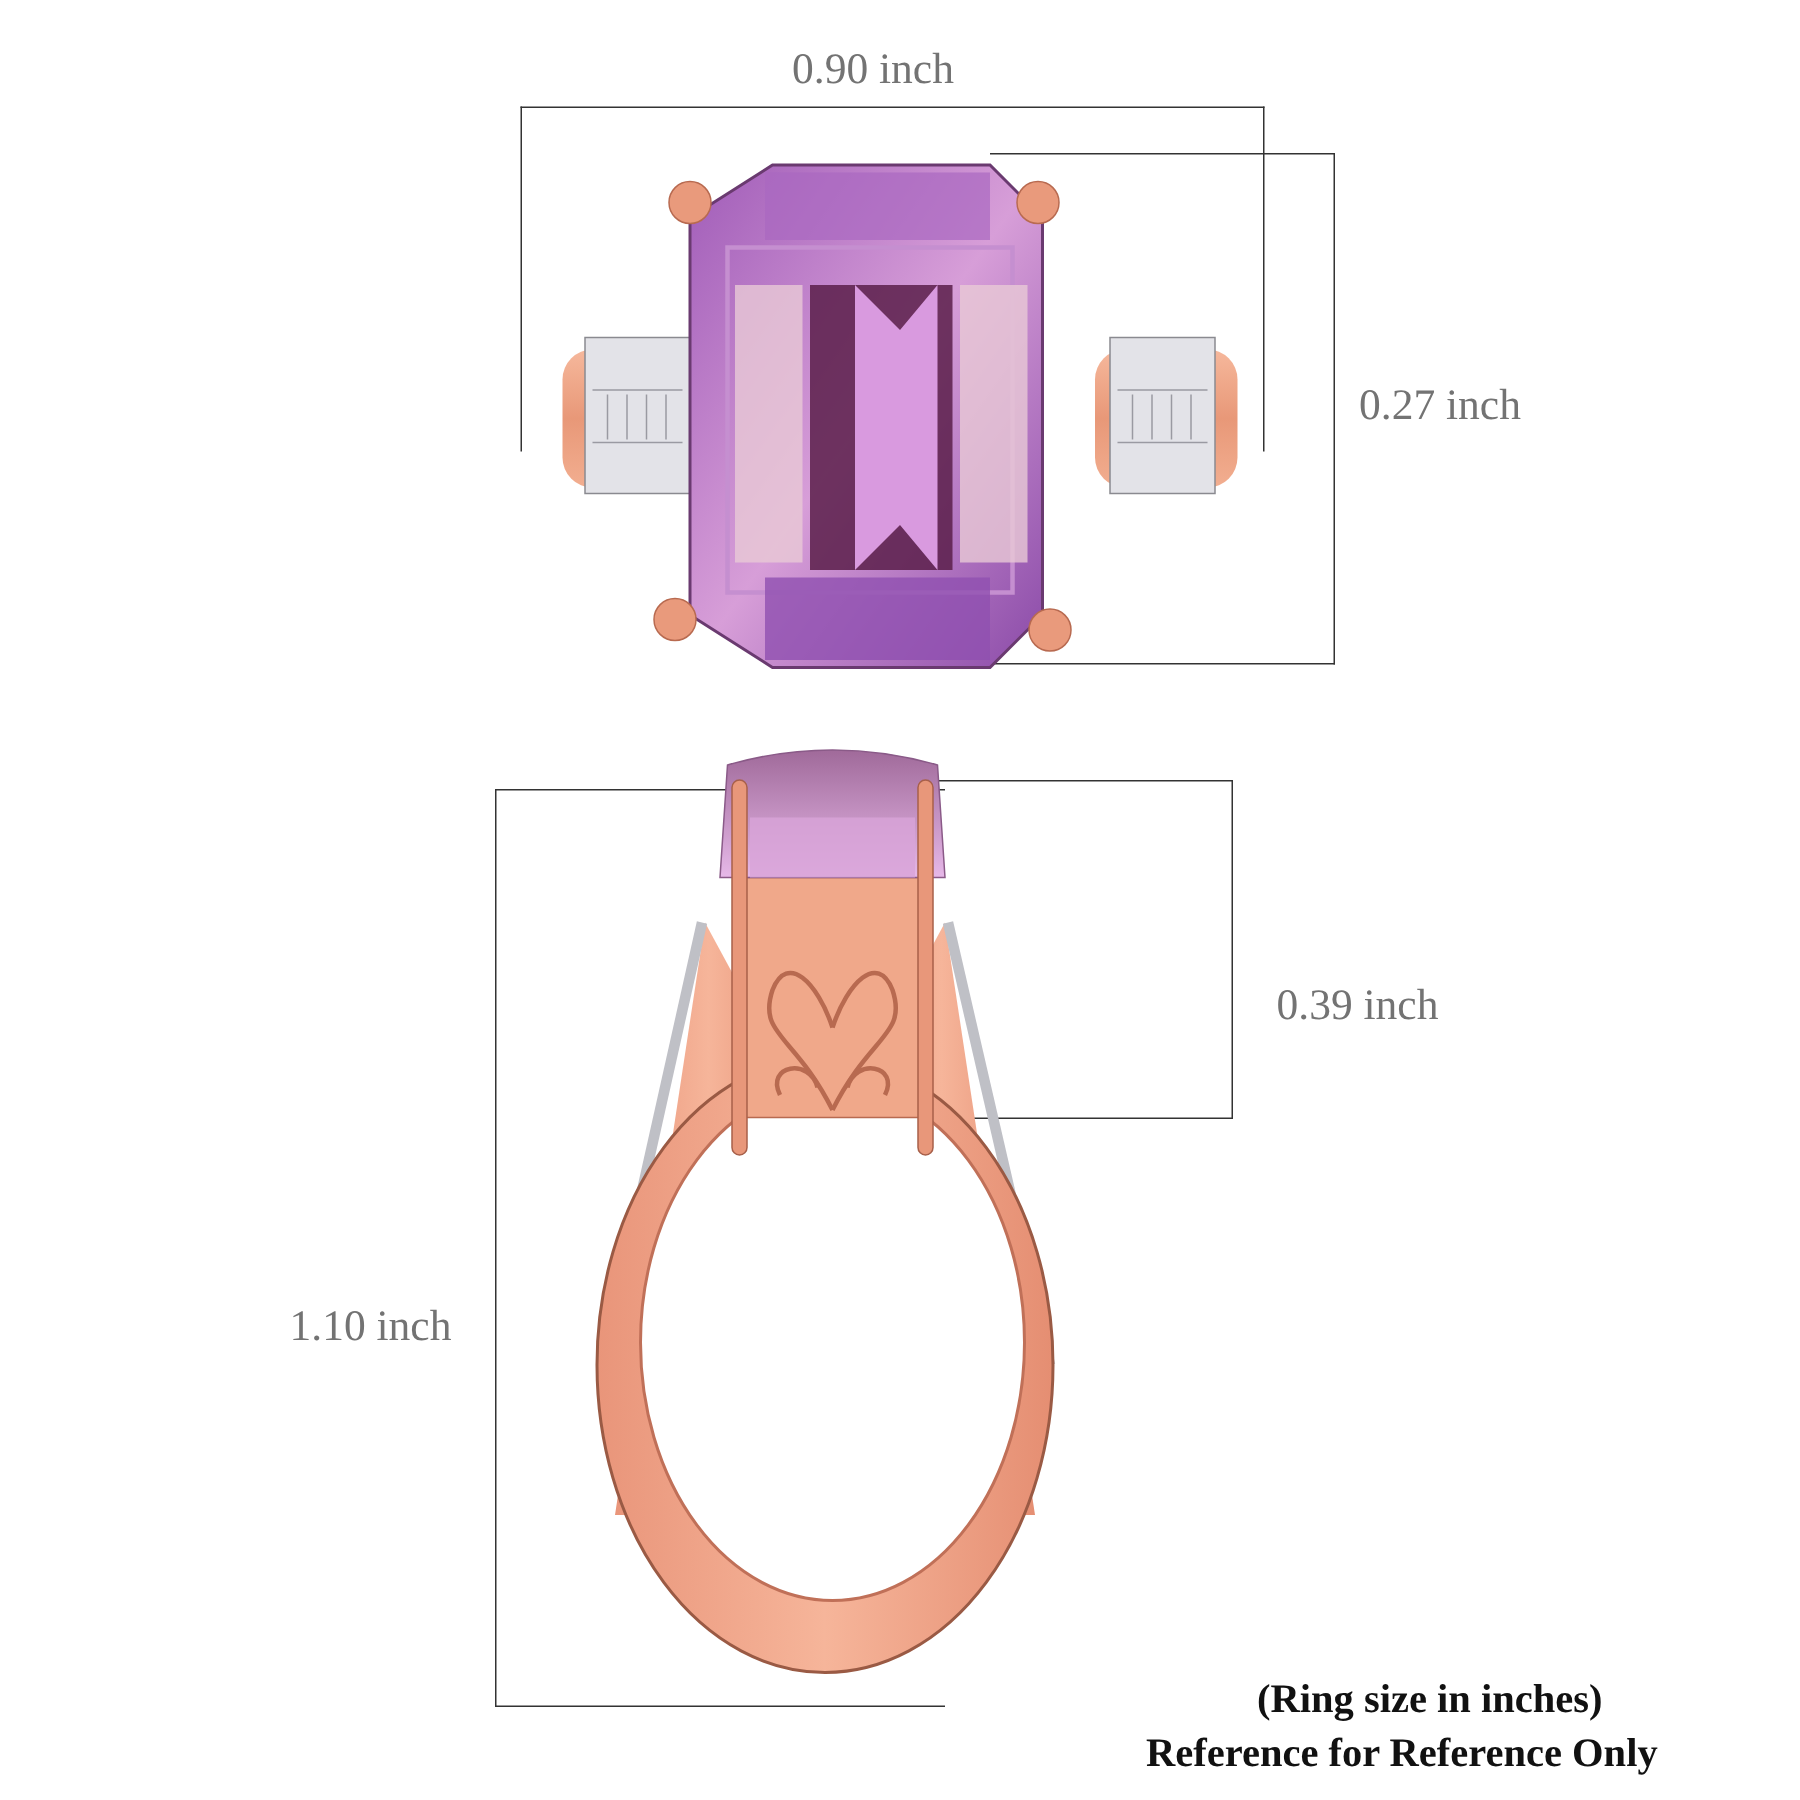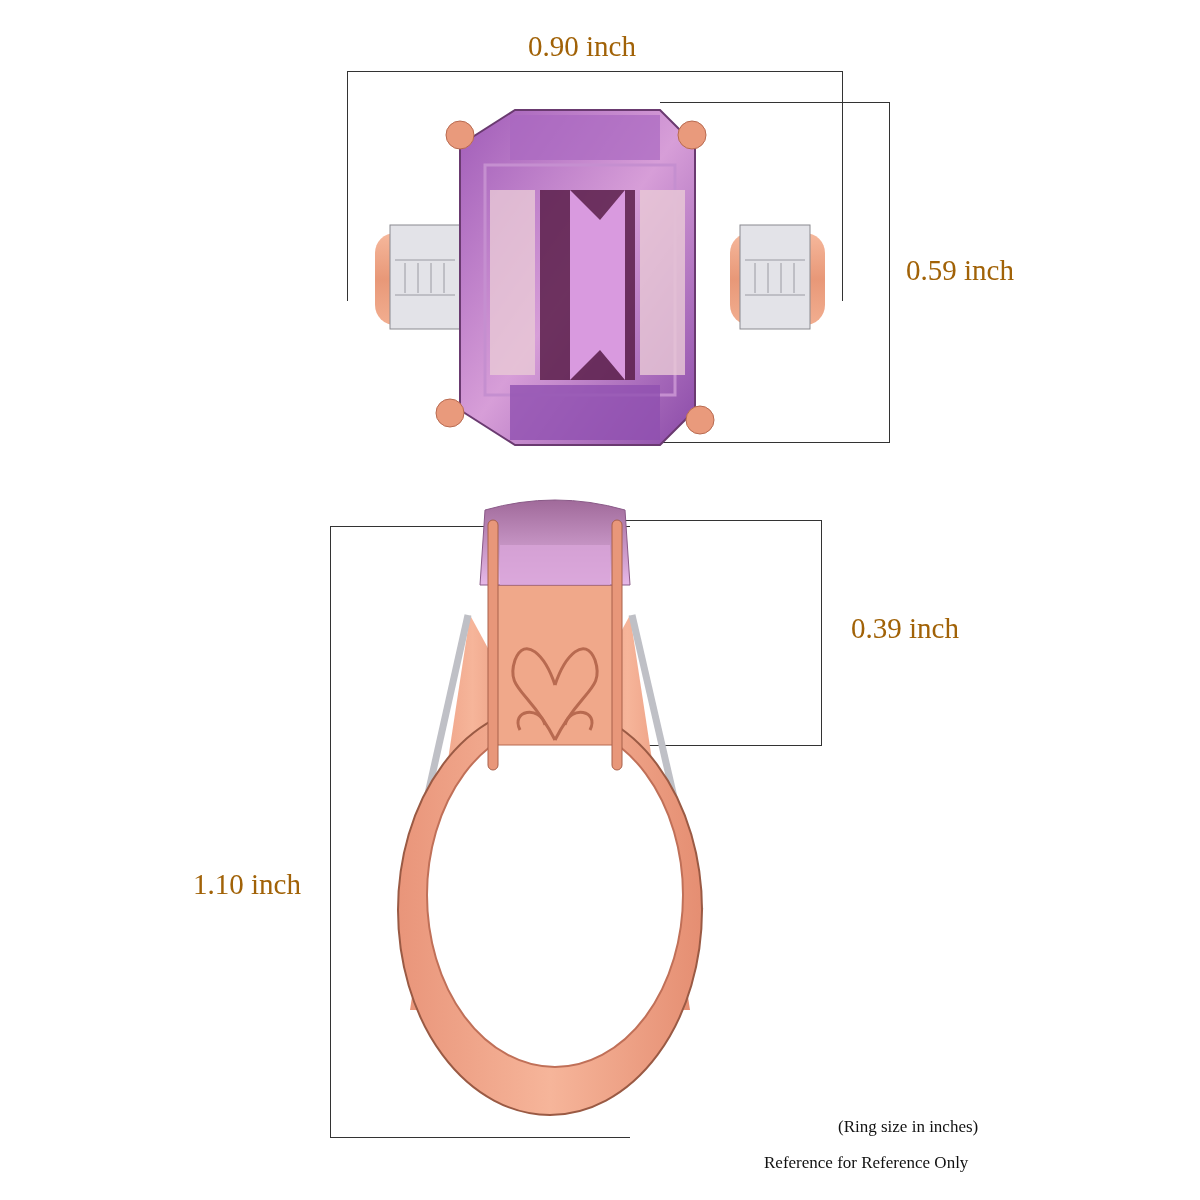--- a/index.html
+++ b/index.html
@@ -1,31 +1,31 @@
 <!DOCTYPE html>
 <html><head>
 <meta charset="utf-8">
 <style>
   html, body { margin:0; padding:0; background:#ffffff; }
   body { width:1200px; height:1200px; position:relative; overflow:hidden; font-family:"Liberation Serif", serif; color:#111; }
   .dim-line { position:absolute; border:1.5px solid #333; box-sizing:border-box; background:transparent; }
-  .label { position:absolute; font-size:29px; color:#a16207; white-space:nowrap; font-family:"Liberation Serif", serif;text-align:right; }
-  .caption { position:absolute; font-weight:normal; font-size:17px; text-align:right; white-space:nowrap; font-family:"Liberation Serif", serif; }
+  .label { position:absolute; font-size:29px; color:#737373; white-space:nowrap; font-family:"Liberation Serif", serif;text-align:right; }
+  .caption { position:absolute; font-weight:bold; font-size:27px; text-align:right; white-space:nowrap; font-family:"Liberation Serif", serif; }
   svg { position:absolute; overflow:visible; }
 </style>
 </head>
 <body>
 
 <div>
 
   <div class="dim-line" style="left:347px; top:71px; width:496px; height:230px; border-bottom:none;"></div>
   <div class="label" style="left:528px; top:30px;">0.90 inch</div>
 
   <div class="dim-line" style="left:660px; top:102px; width:230px; height:341px; border-left:none;"></div>
-  <div class="label" style="left:906px; top:254px;">0.59 inch</div>
+  <div class="label" style="left:906px; top:254px;">0.27 inch</div>
 
   <svg style="left:370px; top:95px;" width="460" height="380" viewBox="0 0 460 380">
     <defs>
       <linearGradient id="shankG" x1="0" x2="0" y1="0" y2="1">
         <stop offset="0" stop-color="#f6b89c"></stop>
         <stop offset="0.5" stop-color="#e89878"></stop>
         <stop offset="1" stop-color="#f2ae90"></stop>
       </linearGradient>
       <linearGradient id="gemG" x1="0" x2="1" y1="0" y2="1">
         <stop offset="0" stop-color="#a05cb8"></stop>
@@ -70,21 +70,21 @@
     <circle cx="330" cy="325" r="14" fill="#e99a7c" stroke="#b86a50"></circle>
   </svg>
 </div>
 
 <div>
 
   <div class="dim-line" style="left:330px; top:526px; width:300px; height:612px; border-right:none;"></div>
   <div class="label" style="left:193px; top:824px;margin-top:44px;">1.10 inch</div>
 
   <div class="dim-line" style="left:600px; top:520px; width:222px; height:226px; border-left:none;"></div>
-  <div class="label" style="left:851px; top:612px;">0.39 inch</div>
+  <div class="label" style="left:851px; top:654px;">0.39 inch</div>
 
   <svg style="left:340px; top:490px;" width="420" height="640" viewBox="0 0 420 640">
     <defs>
       <linearGradient id="metalG" x1="0" x2="1">
         <stop offset="0" stop-color="#e9957a"></stop>
         <stop offset="0.5" stop-color="#f6b59a"></stop>
         <stop offset="1" stop-color="#e58e72"></stop>
       </linearGradient>
       <linearGradient id="gem2" x1="0" x2="0" y1="0" y2="1">
         <stop offset="0" stop-color="#a06a9a"></stop>

